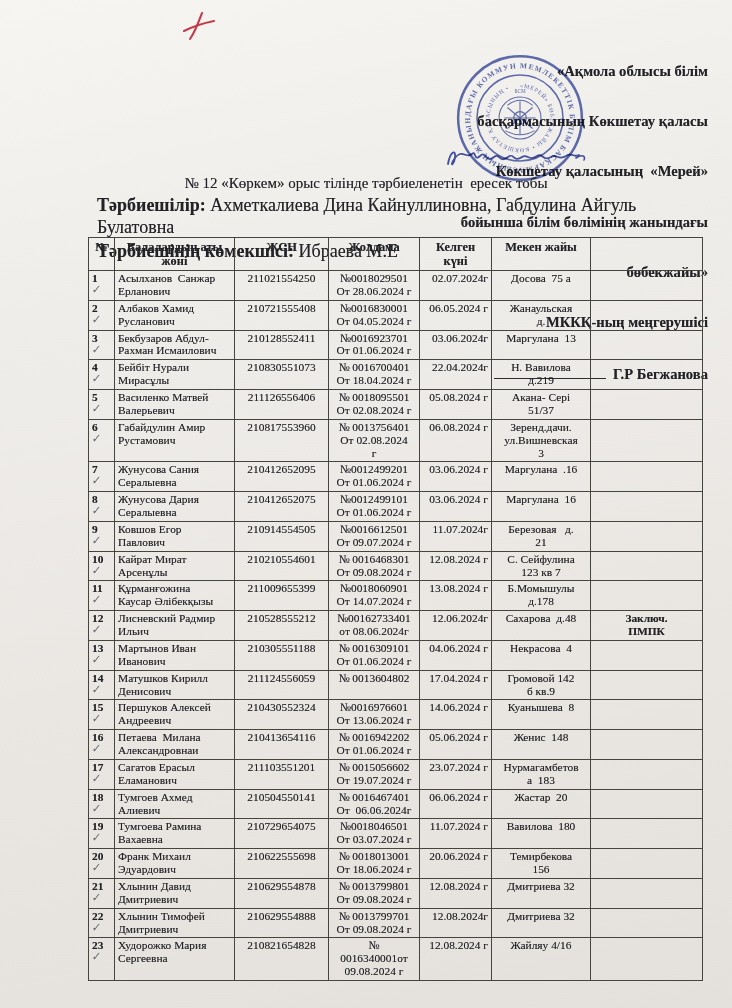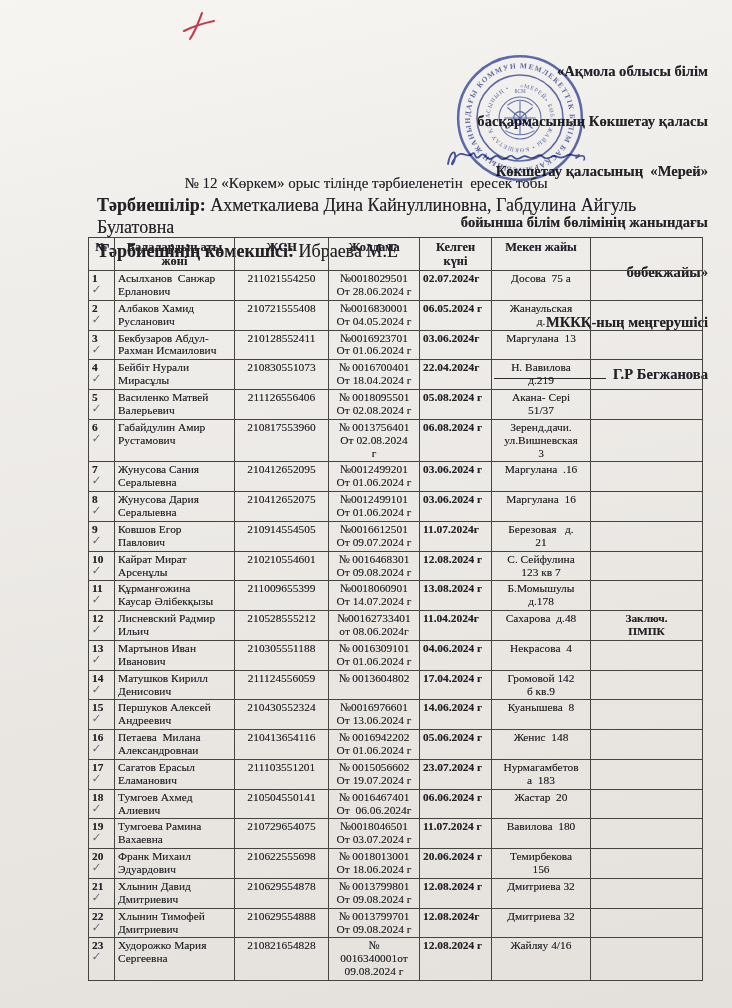--- a/index.html
+++ b/index.html
@@ -66,21 +66,21 @@
   }
   td.c-num{position:relative;font-weight:bold;text-align:left;padding-left:3px;}
   td.c-num .check{
     position:absolute;left:3px;top:12px;
     font-weight:normal;font-size:11px;color:#4a4c58;opacity:.85;
     transform:rotate(-6deg) skewX(-12deg);
     text-shadow:none;
   }
   td.c-name{text-align:left;}
   td.c-iin,td.c-ref,td.c-addr,td.c-note{text-align:center;}
-  td.c-date{text-align:left;white-space:pre;font-weight:bold;}
+  td.c-date{text-align:right;white-space:pre;}
   td.c-note{font-weight:bold;margin-left:40px;}
 </style>
 </head>
 <body>
 
 <div class="page">
 
   <svg class="red-mark-svg" viewBox="0 0 46 40">
     <path d="M8,25 C16,21 28,17 38,15" stroke="#c43a49" stroke-width="2.1" fill="none" stroke-linecap="round"></path>
     <path d="M26,7 C23,15 19,26 14,33" stroke="#c43a49" stroke-width="2.1" fill="none" stroke-linecap="round"></path>
@@ -289,21 +289,21 @@
 д.178</td>
       <td class="c-note"></td>
     </tr>
         <tr>
       <td class="c-num"><span>12</span><span class="check">✓</span></td>
       <td class="c-name">Лисневский Радмир
 Ильич</td>
       <td class="c-iin">210528555212</td>
       <td class="c-ref">№00162733401
 от 08.06.2024г</td>
-      <td class="c-date">11.04.2024г</td>
+      <td class="c-date">12.06.2024г</td>
       <td class="c-addr">Сахарова  д.48</td>
       <td class="c-note">Заключ.
 ПМПК</td>
     </tr>
         <tr>
       <td class="c-num"><span>13</span><span class="check">✓</span></td>
       <td class="c-name">Мартынов Иван
 Иванович</td>
       <td class="c-iin">210305551188</td>
       <td class="c-ref">№ 0016309101

